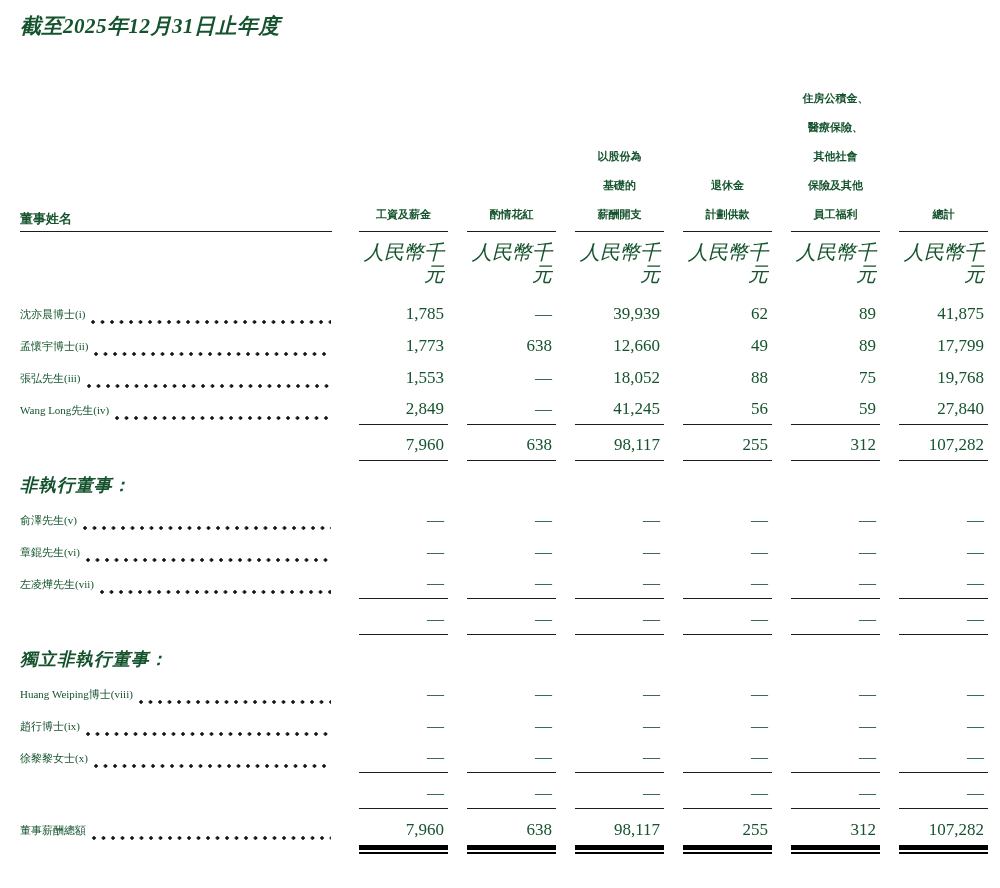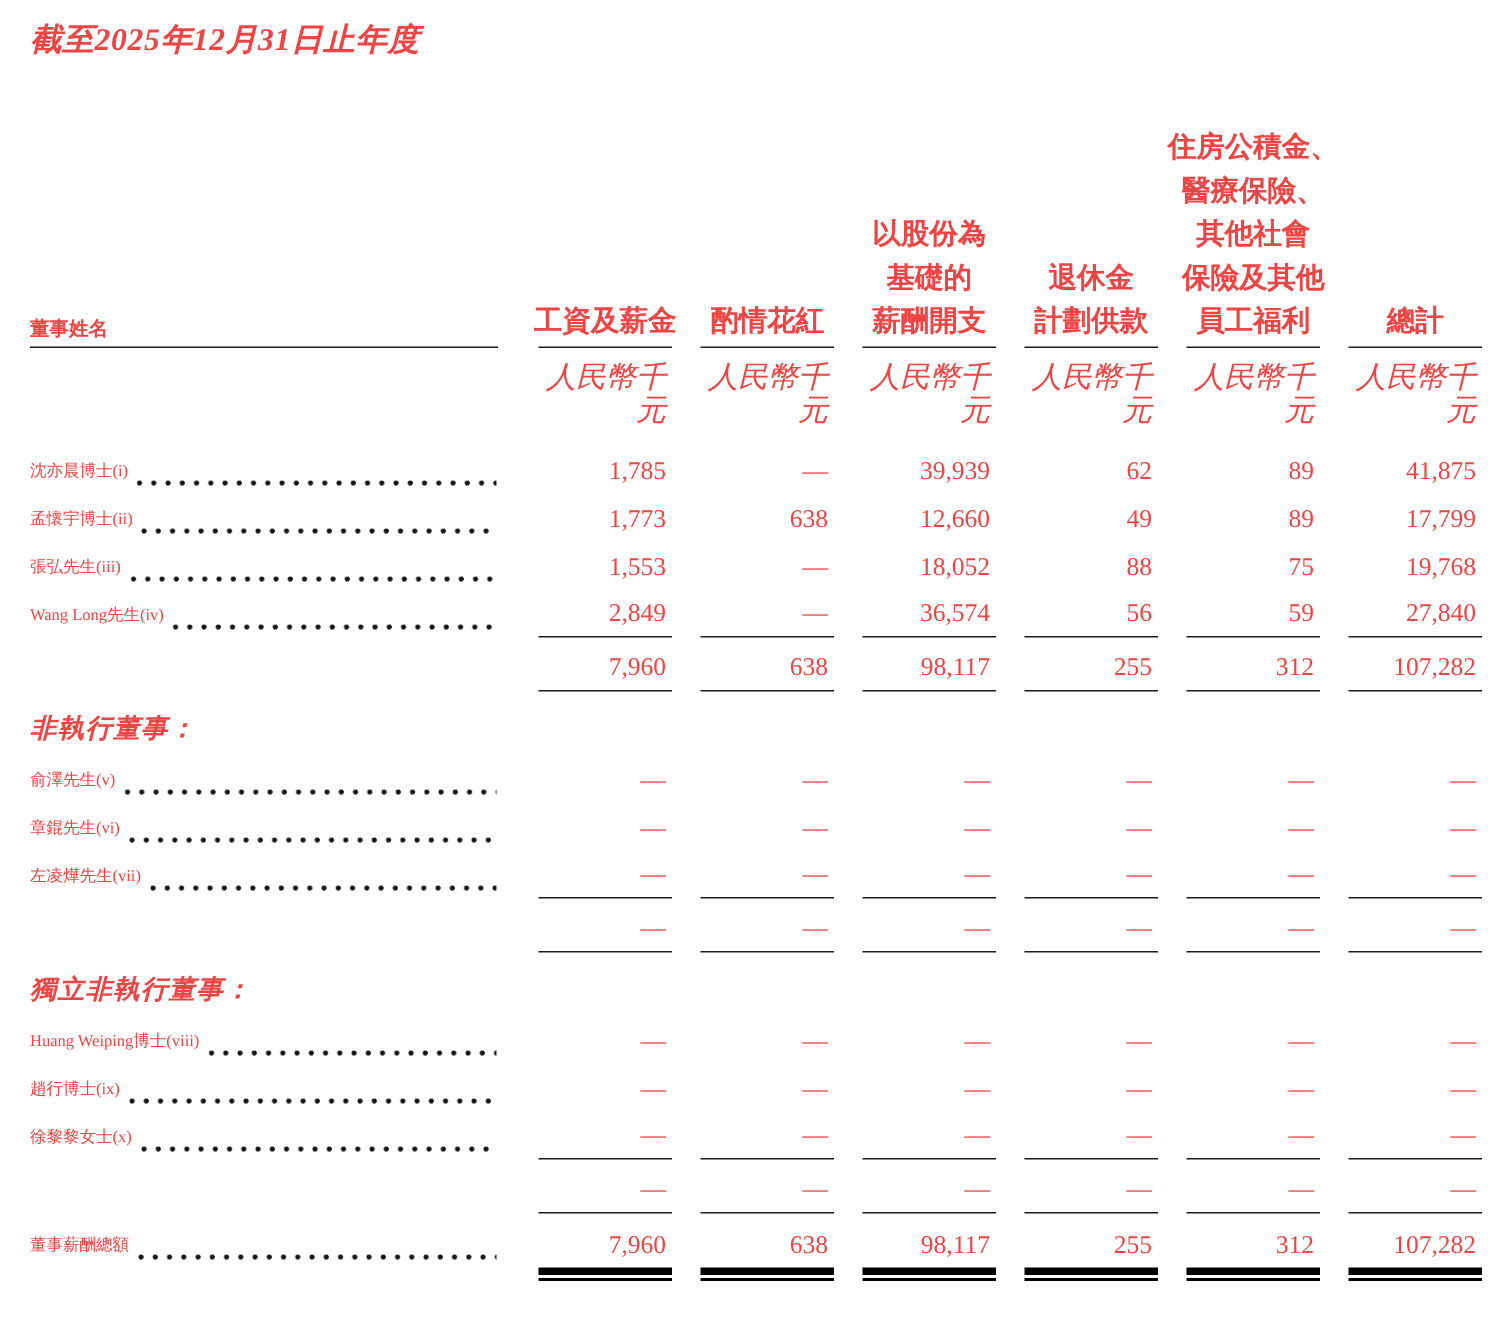--- a/index.html
+++ b/index.html
@@ -1,18 +1,18 @@
 <!DOCTYPE html>
 <html><head>
 <meta charset="utf-8">
 <style>
   html, body { margin: 0; padding: 0; background: #ffffff; }
   .page {
     width: 1000px; height: 888px; box-sizing: border-box;
-    padding: 12px 12px 0 20px; background: #ffffff; color: #ef4444;
+    padding: 12px 12px 0 20px; background: #ffffff; color: #14532d;
     font-family: "Liberation Serif", "DejaVu Serif", serif;
     overflow: hidden;
   }
   .title {
     font-size: 21px; font-weight: bold; font-style: italic;
     margin: 0 0 44px 0; letter-spacing: 0.5px;
   }
   table.remuneration-table {
     width: 968px; table-layout: fixed;
     border-collapse: separate; border-spacing: 0;
@@ -28,21 +28,21 @@
   .rb { border-bottom: 1.5px solid #1c1c1c; }
 
   .h-name {
     margin-right: 8px; border-bottom: 1.5px solid #1c1c1c;
     font-weight: bold; font-size: 13px; padding-bottom: 3px;
   }
   .hdr {
     display: flex; flex-direction: column; align-items: center; justify-content: flex-end;
     border-bottom: 1.5px solid #1c1c1c; padding-right: 0; padding-bottom: 2px;
   }
-  .hline { font-weight: bold; font-size: 19px; line-height: 29px; white-space: nowrap; text-align: center; }
+  .hline { font-weight: bold; font-size: 11px; line-height: 29px; white-space: nowrap; text-align: center; }
 
   .unit-row .num { padding-top: 9px; padding-bottom: 12px; font-style: italic; font-size: 20px; }
 
   .section-head td { padding-top: 12px; padding-bottom: 6px; }
   .sec { font-weight: bold; font-style: italic; font-size: 17.5px; letter-spacing: 1px; }
 
   .data-row td { height: 32px; }
   .data-row .num { padding-top: 5px; padding-bottom: 4px; }
 
   .name-cell {
@@ -233,21 +233,21 @@
               <span class="leader"></span>
             </div>
           </td>
           <td>
             <div class="num rb">2,849</div>
           </td>
           <td>
             <div class="num rb">—</div>
           </td>
           <td>
-            <div class="num rb">36,574</div>
+            <div class="num rb">41,245</div>
           </td>
           <td>
             <div class="num rb">56</div>
           </td>
           <td>
             <div class="num rb">59</div>
           </td>
           <td>
             <div class="num rb">27,840</div>
           </td>

